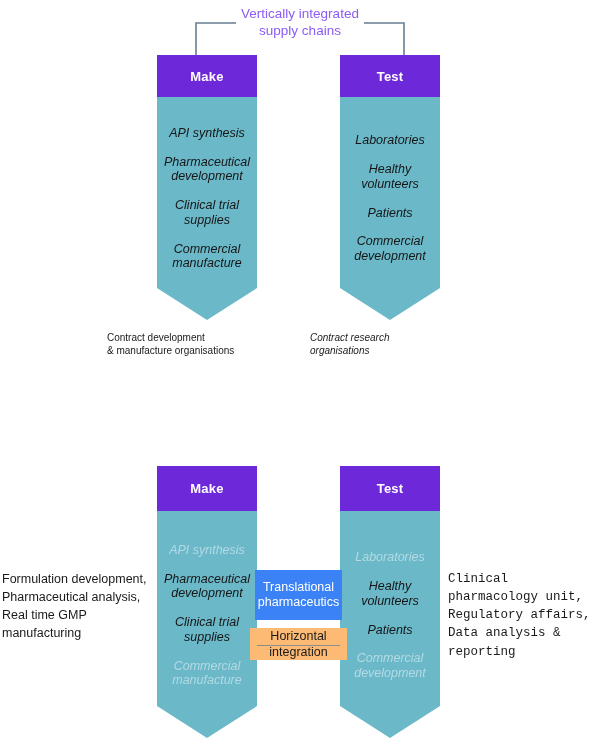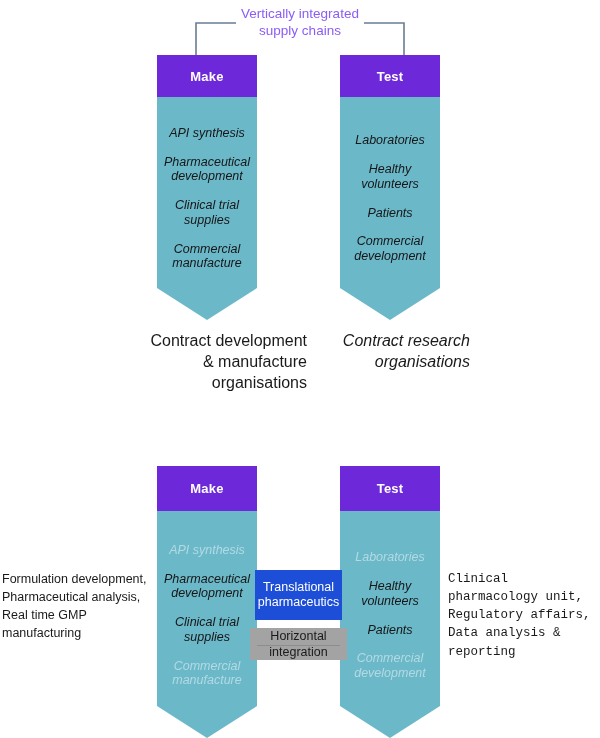--- a/index.html
+++ b/index.html
@@ -82,53 +82,53 @@
     line-height: 1.18;
     color: #161616;
   }
   .arrow-item.dim {
     color: #b3dae3;
   }
 
   
   .caption {
     position: absolute;
-    text-align: right;
-    font-size: 16px;
+    text-align: left;
+    font-size: 10px;
     line-height: 1.3;
     color: #1a1a1a;
   }
   .side-note {
     position: absolute;
     font-size: 12.5px;
     line-height: 1.45;
     color: #1a1a1a;
     white-space: pre-line;
   }
 
   
   .trans-box {
     position: absolute;
-    background: #1d4ed8;
+    background: #3b82f6;
     color: #ffffff;
     display: flex;
     align-items: center;
     justify-content: center;
     text-align: center;
     font-size: 12.5px;
     line-height: 1.2;
     box-sizing: border-box;
   }
   .horiz-label {
     position: absolute;
     text-align: center;
     font-size: 12.5px;
     line-height: 1.28;
     color: #1a1a1a;
-    background: #a3a3a3;
+    background: #fdba74;
   }
   .horiz-rule {
     position: absolute;
     height: 1px;
     background: #8d8d8d;
   }
 </style>
 </head>
 <body>
 

